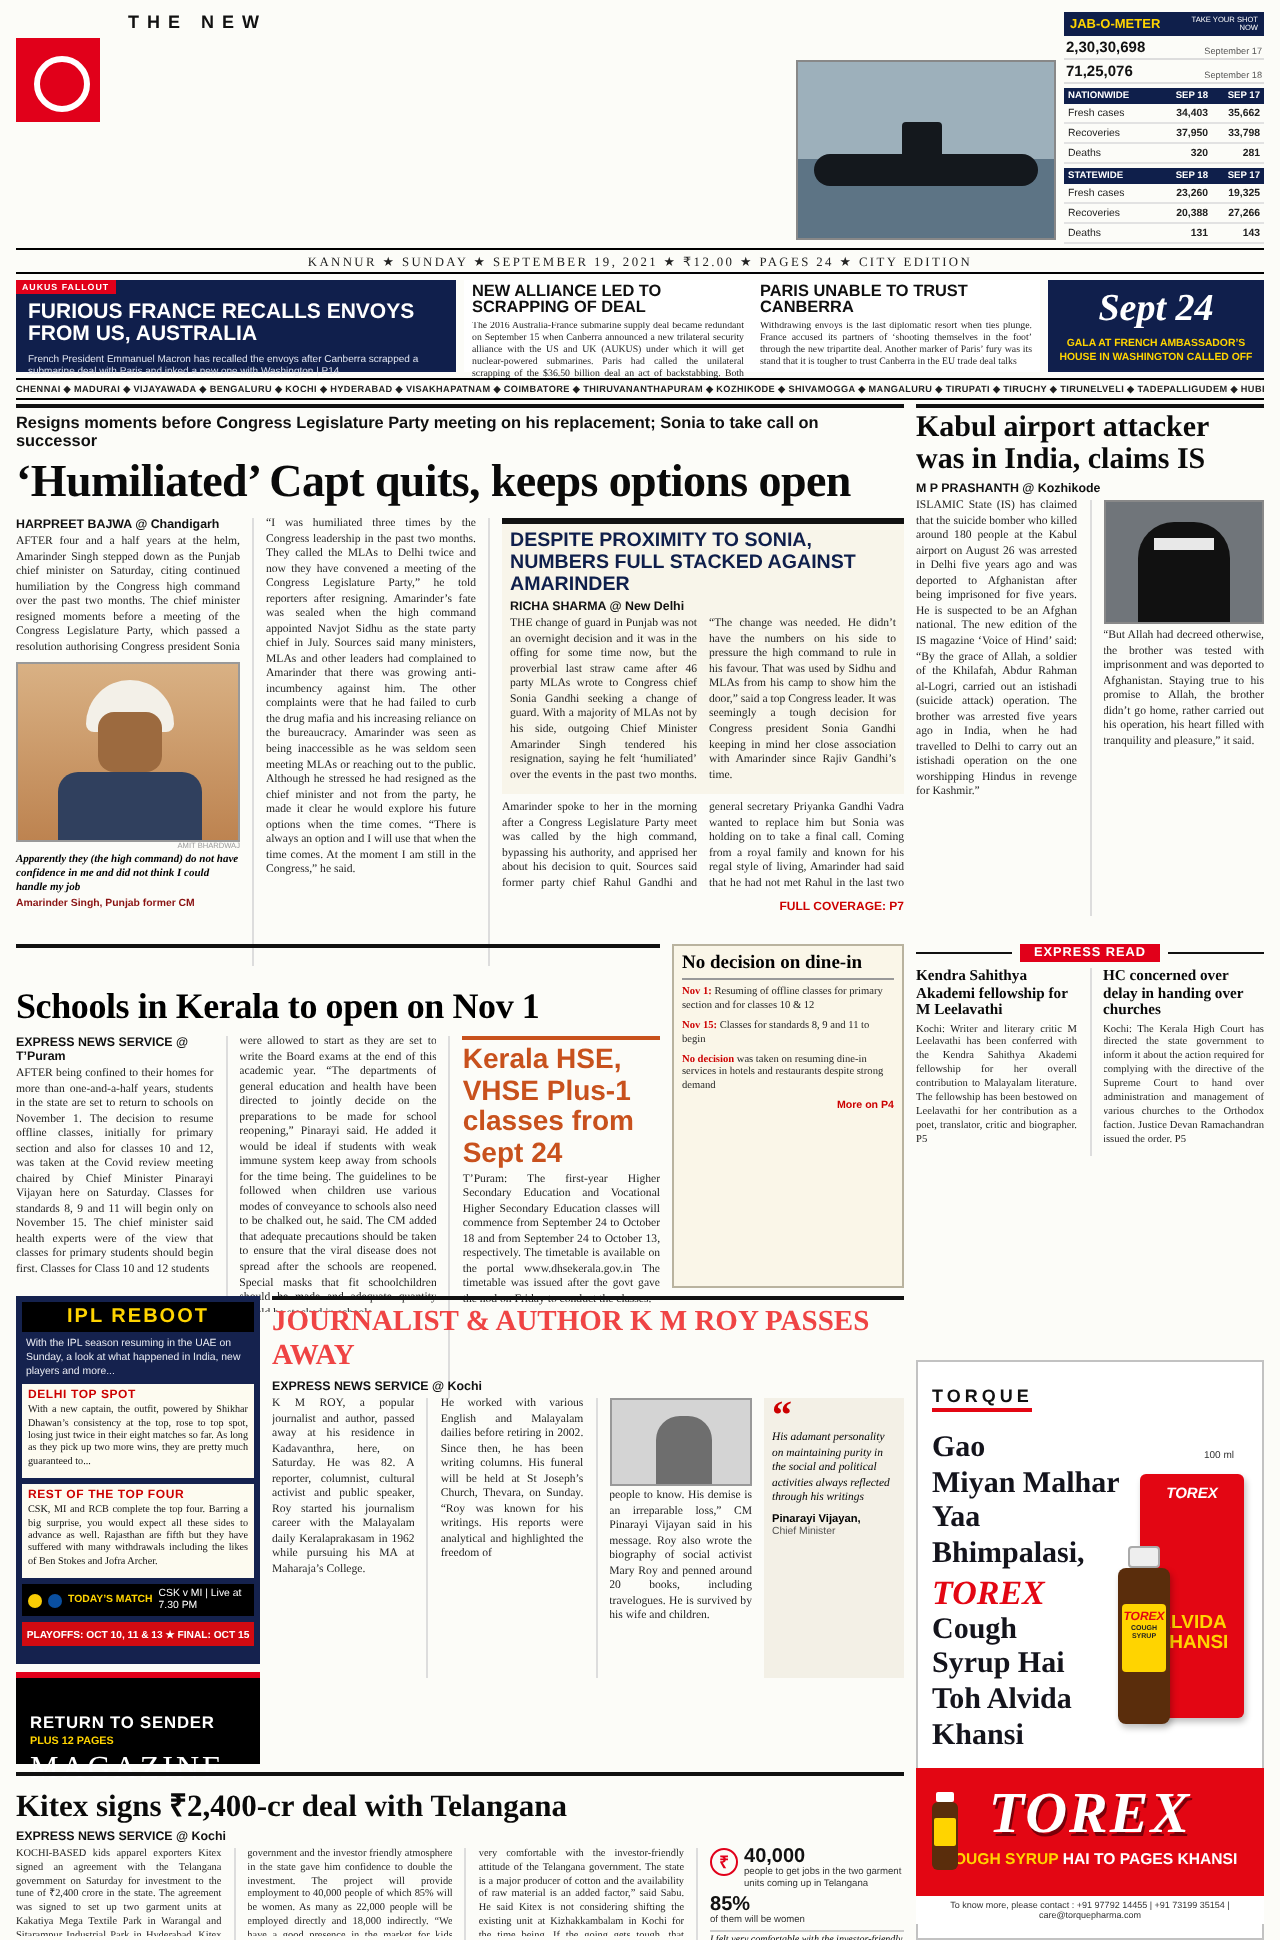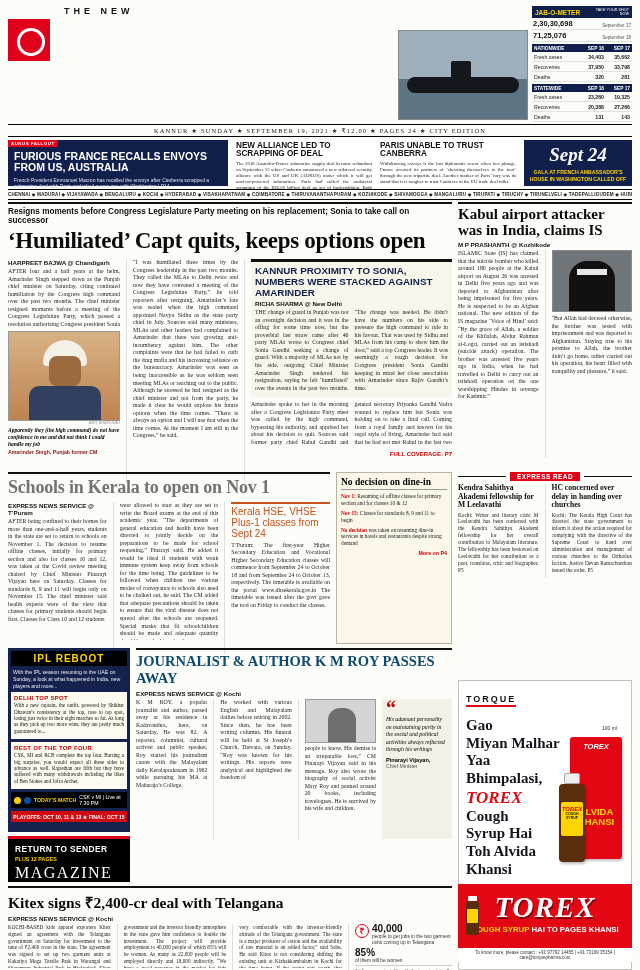--- a/index.html
+++ b/index.html
@@ -64,22 +64,22 @@
   .cont2{column-count:2;column-gap:6px;height:48px;overflow:hidden;margin-top:4px}
   .fullcov{font-size:6px;font-weight:bold;color:#c00;text-align:right;margin-top:2px}
 
   
   .kab-head{font-family:"Liberation Serif",serif;font-size:15px;font-weight:bold;line-height:1.04;border-top:2px solid #111;padding-top:3px;color:#0a0a0a}
   .photo-kabul{height:62px;background:#70757a;position:relative;overflow:hidden;border:1px solid #888;margin-bottom:3px}
   .kb-fig{position:absolute;left:16px;top:10px;width:46px;height:60px;background:#111;border-radius:18px 18px 0 0}
   .kb-band{position:absolute;left:24px;top:18px;width:30px;height:6px;background:#e8e8e8}
 
   
-  .sch-head{font-family:"Liberation Serif",serif;font-size:18px;font-weight:bold;letter-spacing:-.2px;border-top:2px solid #111;padding-top:3px;color:#737373;margin-bottom:4px}
-  .hse-head{font-size:10px;font-weight:normal;color:#c8511d;line-height:1.12;border-top:2px solid #c8511d;padding-top:2px;margin-bottom:2px}
+  .sch-head{font-family:"Liberation Serif",serif;font-size:18px;font-weight:bold;letter-spacing:-.2px;border-top:2px solid #111;padding-top:19px;color:#000000;margin-bottom:4px}
+  .hse-head{font-size:14px;font-weight:bold;color:#c8511d;line-height:1.12;border-top:2px solid #c8511d;padding-top:2px;margin-bottom:2px}
   .decision{background:#faf6e8;border:1px solid #b9b39f;padding:4px;height:100%}
   .dec-title{font-family:"Liberation Serif",serif;font-size:9.5px;font-weight:bold;border-bottom:1px solid #999;padding-bottom:2px;margin-bottom:3px}
   .dec-item{font-size:5.3px;line-height:1.3;margin-bottom:3px;font-family:"Liberation Serif",serif;color:#222}
   .dec-label{color:#c00;font-weight:bold}
   .dec-more{font-size:5.3px;font-weight:bold;color:#c00;text-align:right}
 
   
   .er-tagwrap{display:flex;align-items:center;gap:4px;margin-bottom:3px}
   .er-line{flex:1;height:1px;background:#111}
   .er-tag{background:#e1001a;color:#fff;font-weight:bold;font-size:6.4px;padding:1px 7px;letter-spacing:.5px}
@@ -110,31 +110,31 @@
   .ipl-box{background:#fdfbf0;color:#111;margin-bottom:3px;padding:3px}
   .ipl-tag{color:#c00;font-weight:bold;font-size:6px;letter-spacing:.3px}
   .ipl-body{font-family:"Liberation Serif",serif;font-size:5.1px;line-height:1.25;text-align:justify;margin-top:1px;overflow:hidden}
   .ipl-match{background:#000;display:flex;gap:3px;align-items:center;padding:2px 3px;margin-bottom:3px}
   .ipl-mt{color:#ffd400;font-weight:bold;font-size:5.2px;flex:none}
   .ipl-mi{color:#fff;font-size:5.2px}
   .tdot{width:7px;height:7px;border-radius:50%;flex:none}
   .ipl-playoffs{background:#d10a11;color:#fff;font-size:5.1px;font-weight:bold;text-align:center;padding:2.5px 2px}
 
   
-  .roy-head{font-family:"Liberation Serif",serif;font-size:14.5px;font-weight:bold;border-top:2px solid #111;padding-top:3px;color:#0c4a6e}
+  .roy-head{font-family:"Liberation Serif",serif;font-size:14.5px;font-weight:bold;border-top:2px solid #111;padding-top:3px;color:#ef4444}
   .photo-roy{height:44px;background:#d4d4d4;position:relative;overflow:hidden;border:1px solid #999;margin-bottom:2px}
   .roy-fig{position:absolute;left:22px;top:8px;width:28px;height:40px;background:#6e6e6e;border-radius:12px 12px 0 0}
   .quotebox{width:70px;flex:none;background:#f3f0e6;padding:4px}
   .qmark{color:#c00;font-family:"Liberation Serif",serif;font-size:20px;line-height:.5;font-weight:bold}
   .qtext{font-family:"Liberation Serif",serif;font-size:5.7px;font-style:italic;line-height:1.32;margin-top:3px}
   .qattr{font-size:5.6px;font-weight:bold;margin-top:3px}
   .qrole{font-size:5.2px;color:#555}
 
   
-  .mag{background:#000;color:#fff;padding:5px 7px;border-top:3px solid #e1001a;height:100%}
+  .mag{background:#000;color:#fff;padding:17px 7px;border-top:3px solid #e1001a;height:100%}
   .mag-l1{font-size:8.4px;font-weight:bold;letter-spacing:.4px}
   .mag-l2{font-size:5.4px;color:#ffd400;font-weight:bold;margin:2px 0}
   .mag-l3{font-family:"Liberation Serif",serif;font-size:16px;font-weight:normal;letter-spacing:1.5px}
 
   
   .kit-head{font-family:"Liberation Serif",serif;font-size:15.5px;font-weight:bold;border-top:2px solid #111;padding-top:3px;color:#0a0a0a}
   .rupee{width:14px;height:14px;border:1.5px solid #e1001a;border-radius:50%;color:#e1001a;font-weight:bold;font-size:8.5px;text-align:center;line-height:12px;flex:none}
   .statrow{display:flex;gap:3px;align-items:flex-start;margin-bottom:2px}
   .statnum{font-size:10px;font-weight:bold;color:#111;line-height:1}
   .stattxt{font-size:4.8px;line-height:1.2;color:#333}
@@ -264,21 +264,21 @@
         </div>
         <div class="credit">AMIT BHARDWAJ</div>
         <div class="capt">Apparently they (the high command) do not have confidence in me and did not think I could handle my job</div>
         <div class="capt-attrib">Amarinder Singh, Punjab former CM</div>
       </div>
       <div class="rule" style="width:112px;flex:none">
         <div class="bt clip" style="height:224px">“I was humiliated three times by the Congress leadership in the past two months. They called the MLAs to Delhi twice and now they have convened a meeting of the Congress Legislature Party,” he told reporters after resigning. Amarinder’s fate was sealed when the high command appointed Navjot Sidhu as the state party chief in July. Sources said many ministers, MLAs and other leaders had complained to Amarinder that there was growing anti-incumbency against him. The other complaints were that he had failed to curb the drug mafia and his increasing reliance on the bureaucracy. Amarinder was seen as being inaccessible as he was seldom seen meeting MLAs or reaching out to the public. Although he stressed he had resigned as the chief minister and not from the party, he made it clear he would explore his future options when the time comes. “There is always an option and I will use that when the time comes. At the moment I am still in the Congress,” he said.</div>
       </div>
       <div class="rule" style="flex:1">
         <div class="dbox">
-          <div class="dbox-head">KANNUR PROXIMITY TO SONIA, NUMBERS WERE STACKED AGAINST AMARINDER</div>
+          <div class="dbox-head">DESPITE PROXIMITY TO SONIA, NUMBERS FULL STACKED AGAINST AMARINDER</div>
           <div class="byline" style="margin-top:2px">RICHA SHARMA @ New Delhi</div>
           <div class="dbox-body bt">THE change of guard in Punjab was not an overnight decision and it was in the offing for some time now, but the proverbial last straw came after 46 party MLAs wrote to Congress chief Sonia Gandhi seeking a change of guard. With a majority of MLAs not by his side, outgoing Chief Minister Amarinder Singh tendered his resignation, saying he felt ‘humiliated’ over the events in the past two months. “The change was needed. He didn’t have the numbers on his side to pressure the high command to rule in his favour. That was used by Sidhu and MLAs from his camp to show him the door,” said a top Congress leader. It was seemingly a tough decision for Congress president Sonia Gandhi keeping in mind her close association with Amarinder since Rajiv Gandhi’s time.</div>
         </div>
         <div class="cont2 bt">Amarinder spoke to her in the morning after a Congress Legislature Party meet was called by the high command, bypassing his authority, and apprised her about his decision to quit. Sources said former party chief Rahul Gandhi and general secretary Priyanka Gandhi Vadra wanted to replace him but Sonia was holding on to take a final call. Coming from a royal family and known for his regal style of living, Amarinder had said that he had not met Rahul in the last two years and that he would talk directly to Sonia.</div>
         <div class="fullcov">FULL COVERAGE: P7</div>
       </div>
     </div>
   </div>
 
   <div class="abs" style="left:458px;top:202px;width:174px;height:266px">

